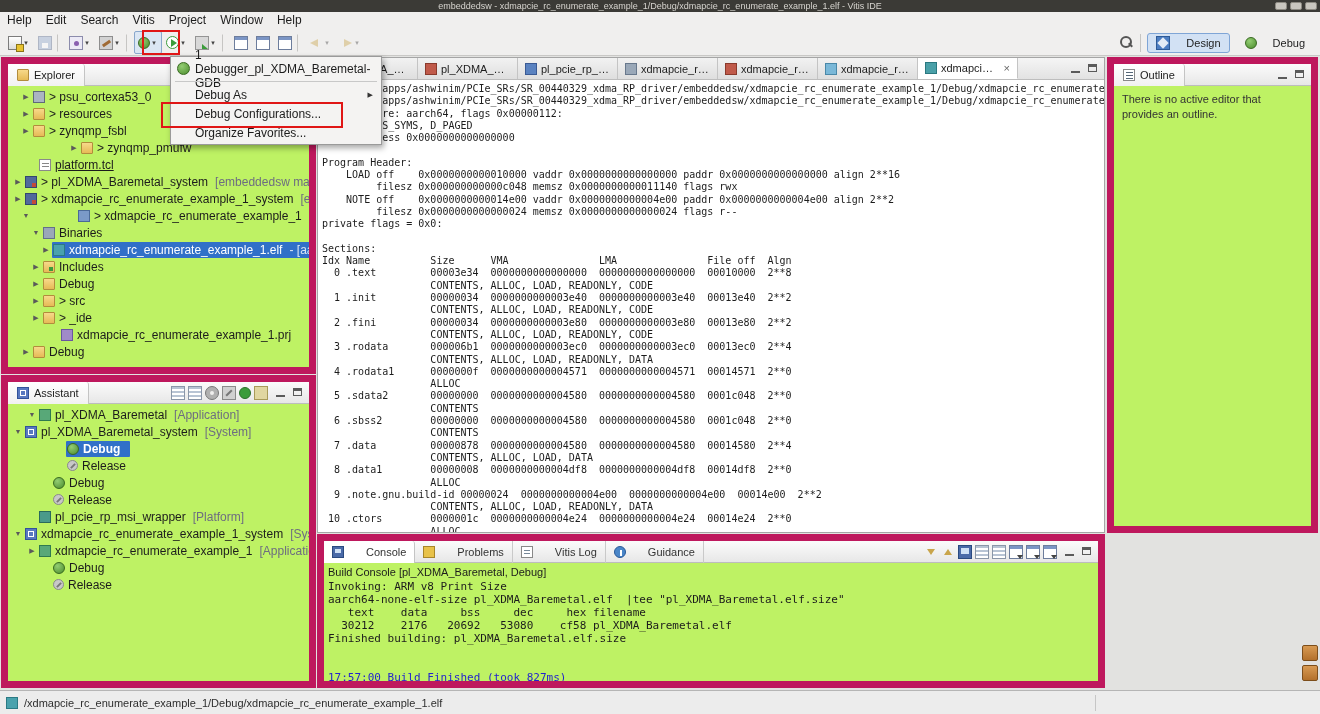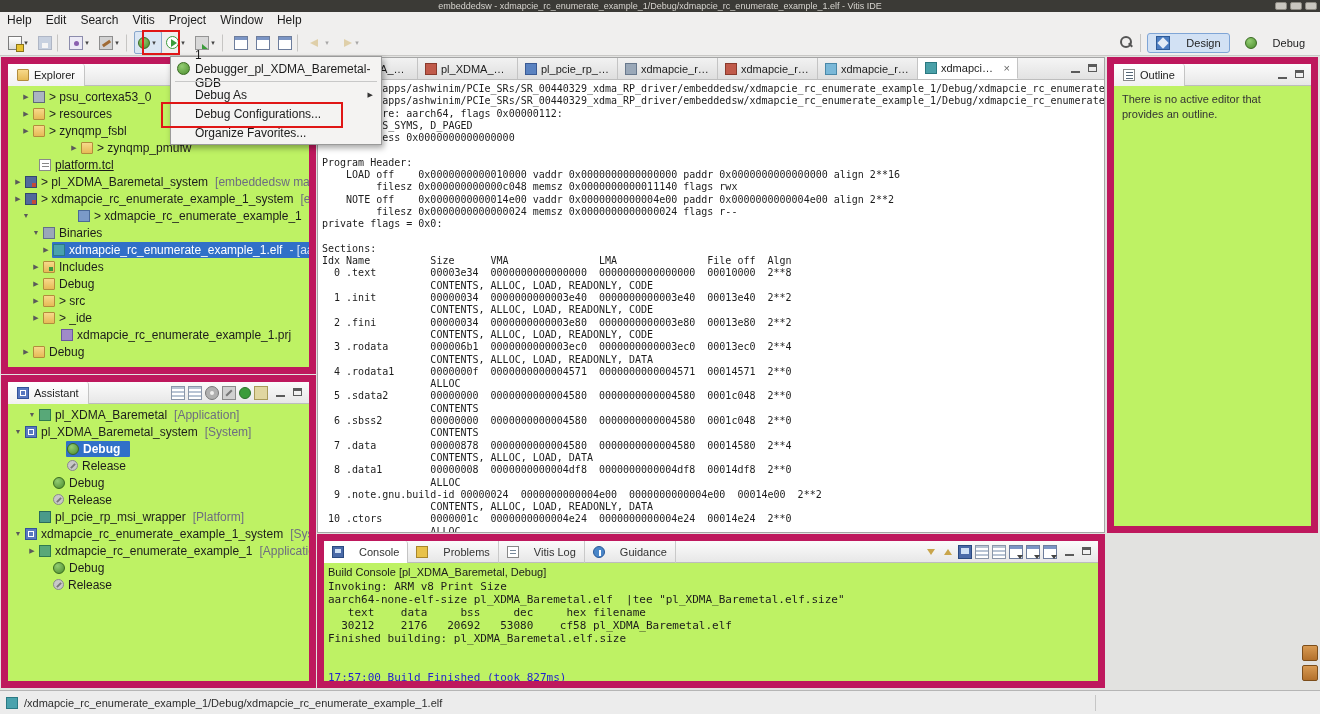--- a/index.html
+++ b/index.html
@@ -139,21 +139,21 @@
   .etab.f-active .eclose{display:inline;}
   .editor-body{padding:3px 0 0 4px;font-family:"DejaVu Sans Mono",monospace;font-size:10px;line-height:12.3px;overflow:hidden;height:452px;}
   .eline{white-space:pre;min-height:12.3px;}
 
   
   .outline{left:1107px;top:57px;width:211px;height:476px;}
   .outline-msg{padding:6px 8px;color:#333;font-size:11px;line-height:15px;}
 
   
   .console{left:317px;top:534px;width:788px;height:154px;}
-  .ctab{height:22px;display:flex;align-items:center;gap:15px;padding:0 8px;border-right:1px solid #c9c9c9;color:#333;}
+  .ctab{height:22px;display:flex;align-items:center;gap:22px;padding:0 8px;border-right:1px solid #c9c9c9;color:#333;}
   .ctab.f-active{background:#fff;border-radius:3px 3px 0 0;border-right:1px solid #c4c4c4;}
   .console-body{padding:2px 4px;}
   .console-title{font-size:11px;margin:1px 0 2px 0;}
   .cline{font-family:"DejaVu Sans Mono",monospace;font-size:11px;line-height:13px;min-height:13px;white-space:pre;}
   .cline.f-blue{color:var(--console_info,#2323cd);}
 
   
   .dropdown{position:absolute;left:170px;top:56px;width:212px;background:#f4f3f2;border:1px solid #9a9a9a;
     box-shadow:2px 3px 6px rgba(0,0,0,.35);padding:2px;z-index:50;font-size:12px;}
   .mitem{position:relative;height:19px;display:flex;align-items:center;gap:5px;padding:0 6px 0 4px;}

